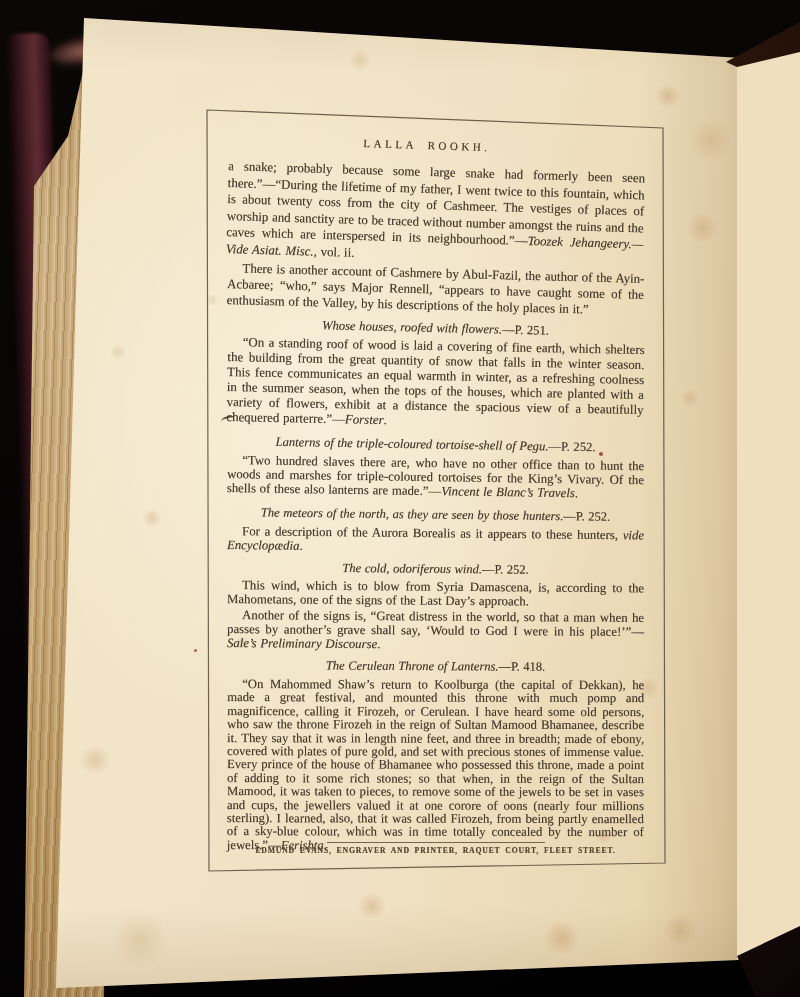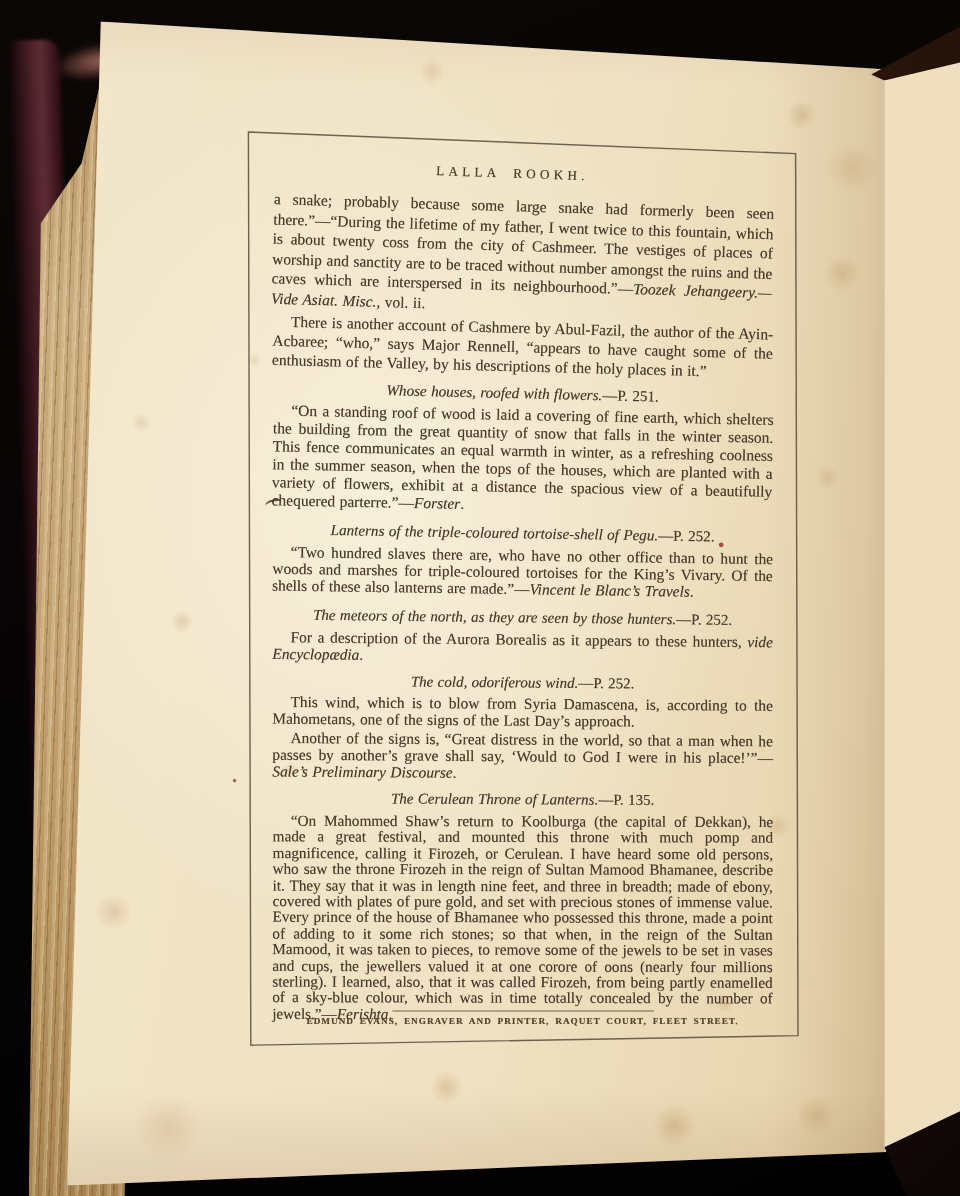--- a/index.html
+++ b/index.html
@@ -111,21 +111,21 @@
         <div class="block paragraph indent" style="font-size: 12.9px; line-height: 15.9px; margin-top: 3px; transform: rotate(1.5deg);"><span class="roman">There is another account of Cashmere by Abul-Fazil, the author of the Ayin-Acbaree; “who,” says Major Rennell, “appears to have caught some of the enthusiasm of the Valley, by his descriptions of the holy places in it.”</span></div>
         <div class="block note-heading" style="font-size: 12.6px; margin-top: 8px; margin-bottom: 4px; transform: rotate(1.35deg);"><span class="italic">Whose houses, roofed with flowers.</span><span class="roman">—P. 251.</span></div>
         <div class="block paragraph indent" style="font-size: 12.9px; line-height: 15px; transform: rotate(1.1deg);"><span class="roman">“On a standing roof of wood is laid a covering of fine earth, which shelters the building from the great quantity of snow that falls in the winter season. This fence communicates an equal warmth in winter, as a refreshing coolness in the summer season, when the tops of the houses, which are planted with a variety of flowers, exhibit at a distance the spacious view of a beautifully chequered parterre.”—</span><span class="italic">Forster</span><span class="roman">.</span></div>
         <div class="block note-heading" style="font-size: 12.6px; margin-top: 9px; margin-bottom: 4px; transform: rotate(0.95deg);"><span class="italic">Lanterns of the triple-coloured tortoise-shell of Pegu.</span><span class="roman">—P. 252.</span></div>
         <div class="block paragraph indent" style="font-size: 12.8px; line-height: 14.2px; transform: rotate(0.85deg);"><span class="roman">“Two hundred slaves there are, who have no other office than to hunt the woods and marshes for triple-coloured tortoises for the King’s Vivary. Of the shells of these also lanterns are made.”—</span><span class="italic">Vincent le Blanc’s Travels</span><span class="roman">.</span></div>
         <div class="block note-heading" style="font-size: 12.5px; margin-top: 9px; margin-bottom: 4px; transform: rotate(0.7deg);"><span class="italic">The meteors of the north, as they are seen by those hunters.</span><span class="roman">—P. 252.</span></div>
         <div class="block paragraph indent" style="font-size: 12.8px; line-height: 14.3px; transform: rotate(0.6deg);"><span class="roman">For a description of the Aurora Borealis as it appears to these hunters, </span><span class="italic">vide Encyclopædia</span><span class="roman">.</span></div>
         <div class="block note-heading" style="font-size: 12.5px; margin-top: 8px; margin-bottom: 4px; transform: rotate(0.5deg);"><span class="italic">The cold, odoriferous wind.</span><span class="roman">—P. 252.</span></div>
         <div class="block paragraph indent" style="font-size: 12.8px; line-height: 13.8px; transform: rotate(0.45deg);"><span class="roman">This wind, which is to blow from Syria Damascena, is, according to the Mahometans, one of the signs of the Last Day’s approach.</span></div>
         <div class="block paragraph indent" style="font-size: 12.8px; line-height: 13.8px; margin-top: 2px; transform: rotate(0.4deg);"><span class="roman">Another of the signs is, “Great distress in the world, so that a man when he passes by another’s grave shall say, ‘Would to God I were in his place!’”—</span><span class="italic">Sale’s Preliminary Discourse</span><span class="roman">.</span></div>
-        <div class="block note-heading" style="font-size: 12.5px; margin-top: 8px; margin-bottom: 5px; transform: rotate(0.3deg);"><span class="italic">The Cerulean Throne of Lanterns.</span><span class="roman">—P. 135.</span></div>
+        <div class="block note-heading" style="font-size: 12.5px; margin-top: 8px; margin-bottom: 5px; transform: rotate(0.3deg);"><span class="italic">The Cerulean Throne of Lanterns.</span><span class="roman">—P. 418.</span></div>
         <div class="block paragraph indent" style="font-size: 12.7px; line-height: 13.4px; transform: rotate(0.15deg);"><span class="roman">“On Mahommed Shaw’s return to Koolburga (the capital of Dekkan), he made a great festival, and mounted this throne with much pomp and magnificence, calling it Firozeh, or Cerulean. I have heard some old persons, who saw the throne Firozeh in the reign of Sultan Mamood Bhamanee, describe it. They say that it was in length nine feet, and three in breadth; made of ebony, covered with plates of pure gold, and set with precious stones of immense value. Every prince of the house of Bhamanee who possessed this throne, made a point of adding to it some rich stones; so that when, in the reign of the Sultan Mamood, it was taken to pieces, to remove some of the jewels to be set in vases and cups, the jewellers valued it at one corore of oons (nearly four millions sterling). I learned, also, that it was called Firozeh, from being partly enamelled of a sky-blue colour, which was in time totally concealed by the number of jewels.”—</span><span class="italic">Ferishta</span><span class="roman">.</span></div>
       </div>
     <div class="imprint">
       <div class="imprint-rule"></div>
       <div class="imprint-text">EDMUND EVANS, ENGRAVER AND PRINTER, RAQUET COURT, FLEET STREET.</div>
     </div>
     <div class="speck-red1"></div>
     <div class="speck-red2"></div>
     <div class="squiggle"></div>
   </div>

